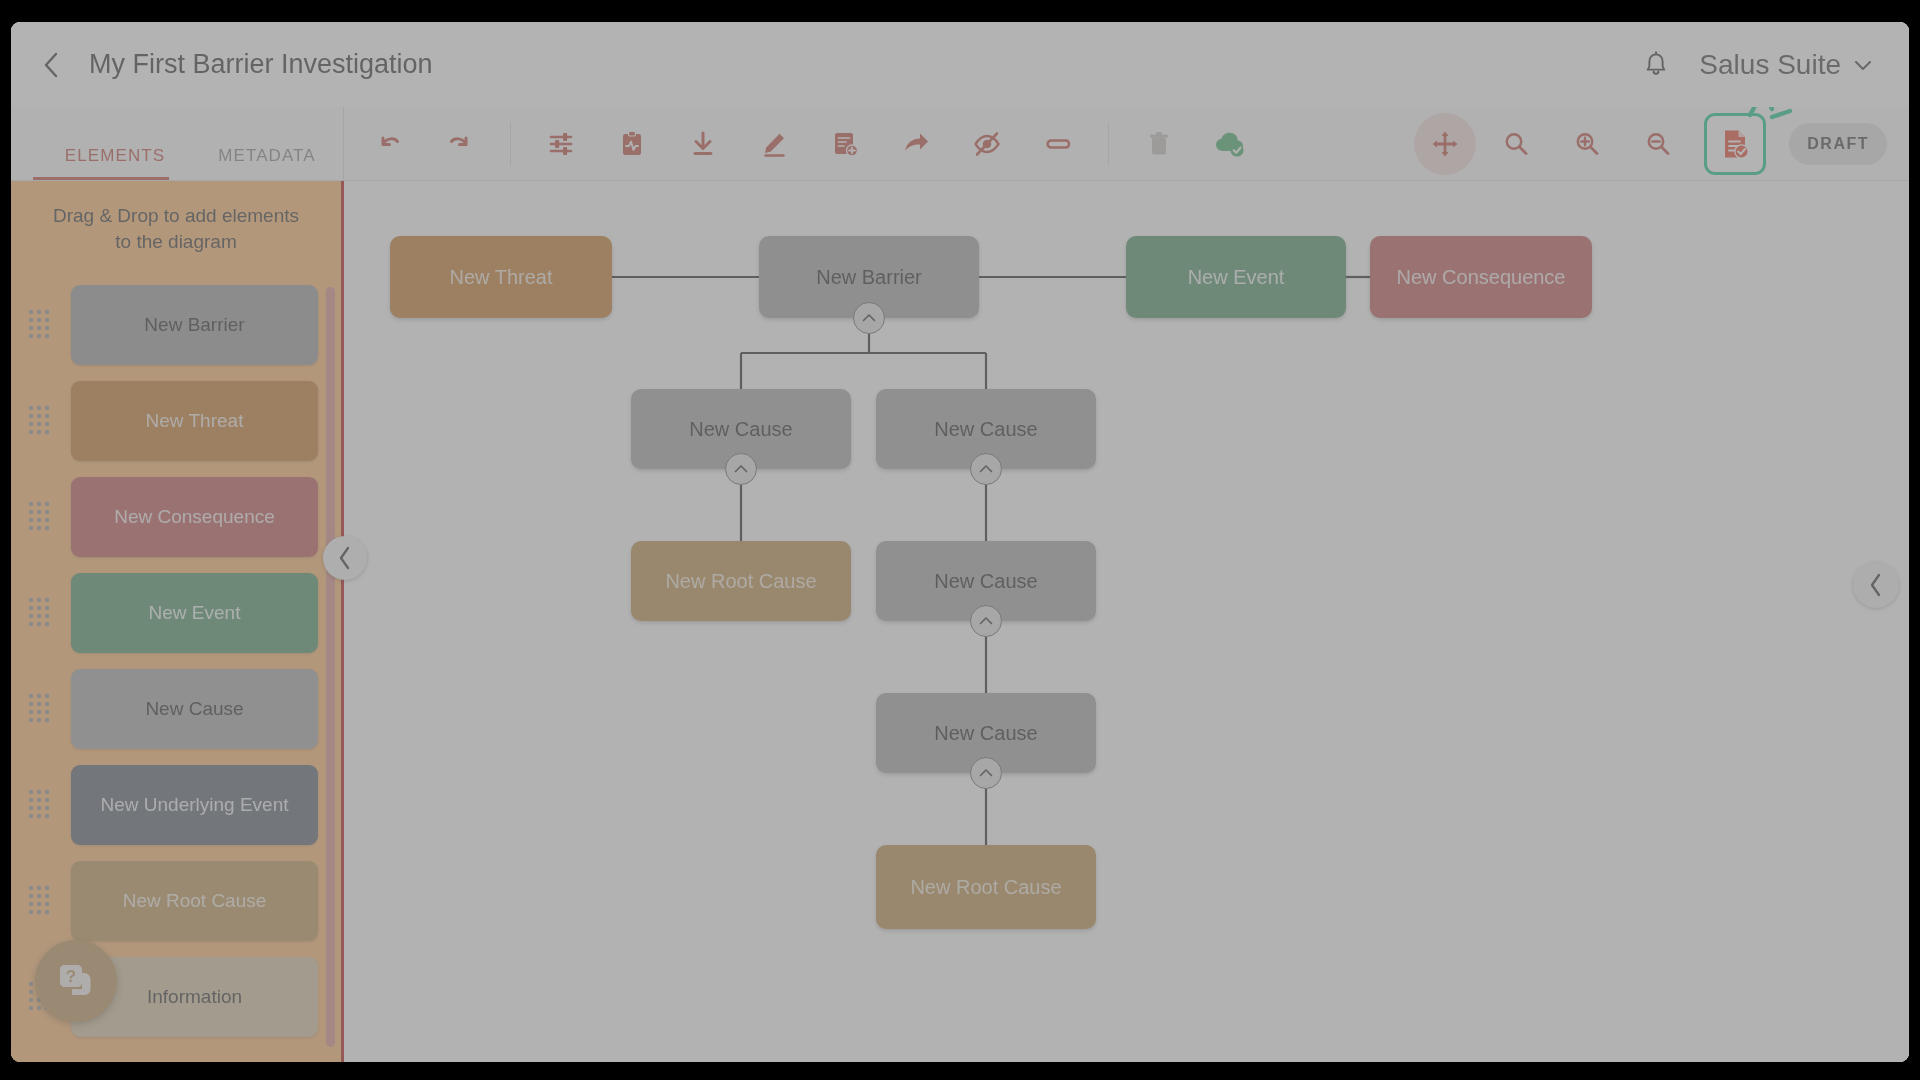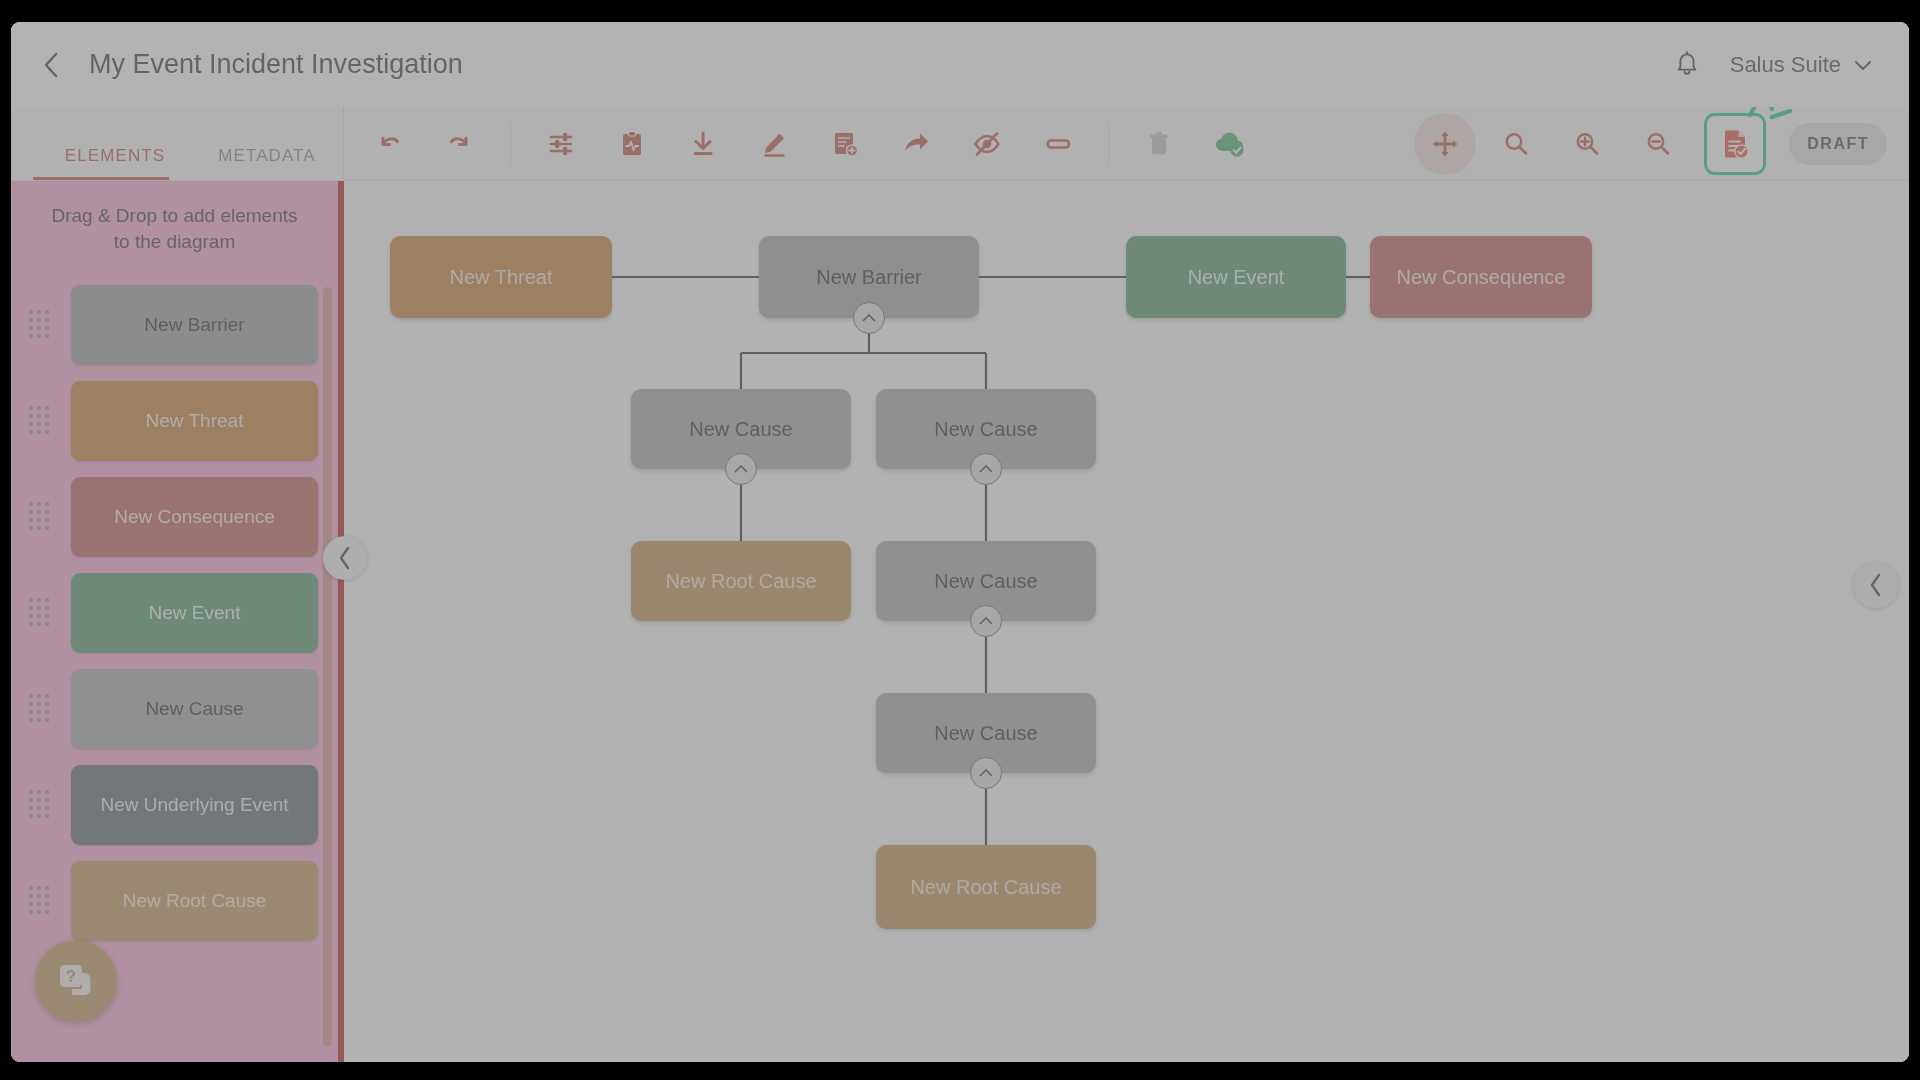--- a/index.html
+++ b/index.html
@@ -56,21 +56,21 @@
   }
   #bell-button {
     width: 46px; height: 46px; display: flex;
     align-items: center; justify-content: center; cursor: pointer;
     border-radius: 50%;
   }
   #user-menu {
     display: flex; align-items: center; gap: 12px;
     padding: 8px 10px 8px 14px; cursor: pointer; border-radius: 4px;
   }
-  #user-menu-label { font-size: 22px; color: #4a4a4a; white-space: nowrap; }
+  #user-menu-label { font-size: 28px; color: #4a4a4a; white-space: nowrap; }
 
   
   #toolbar-row {
     position: absolute; left: 0; top: 85px;
     width: 1898px; height: 74px;
     background: #fafafa;
     border-bottom: 1px solid #e3e3e3;
     display: flex; align-items: stretch;
     z-index: 4;
   }
@@ -128,22 +128,22 @@
   }
   #validate-sparkle {
     position: absolute; left: 40px; top: -26px;
     width: 52px; height: 42px; z-index: 3; pointer-events: none;
   }
 
   
   #sidebar {
     position: absolute; left: 0; top: 159px;
     width: 333px; height: 881px;
-    background: #f9a8d4;
-    border-right: 6px solid #b91c1c;
+    background: #fdba74;
+    border-right: 3px solid #b91c1c;
     z-index: 3;
   }
   #sidebar-hint {
     text-align: center; font-size: 19px; color: #3c3c3c;
     padding: 22px 34px 10px 34px; line-height: 1.35;
   }
   #sidebar-list {
     position: absolute; left: 0; top: 96px;
     width: 333px; height: 785px;
     overflow: hidden;
@@ -232,21 +232,21 @@
 
 <div id="device-frame">
   <div id="app-window">
 
     <div id="header">
       <div id="back-button">
         <svg width="22" height="30" viewBox="0 0 22 30">
           <polyline points="16,4 6,15 16,26" fill="none" stroke="#3a3a3a" stroke-width="2.4" stroke-linecap="round" stroke-linejoin="round"></polyline>
         </svg>
       </div>
-      <div id="doc-title">My Event Incident Investigation</div>
+      <div id="doc-title">My First Barrier Investigation</div>
 
       <div id="header-right">
         <div id="bell-button">
           <svg width="26" height="28" viewBox="0 0 26 28">
             <path d="M13 3.4c-3.9 0-6.6 3.0-6.6 6.8v4.4c0 1.6-.7 3.0-1.8 4.0h16.8c-1.1-1.0-1.8-2.4-1.8-4.0V10.2c0-3.8-2.7-6.8-6.6-6.8z" fill="none" stroke="#3a3a3a" stroke-width="1.9" stroke-linejoin="round"></path>
             <path d="M13 1.2v2.2" stroke="#3a3a3a" stroke-width="1.9" stroke-linecap="round"></path>
             <path d="M10.6 20.4c0 1.3 1.1 2.3 2.4 2.3s2.4-1.0 2.4-2.3" fill="none" stroke="#3a3a3a" stroke-width="1.9" stroke-linecap="round"></path>
           </svg>
         </div>
         <div id="user-menu">
@@ -554,20 +554,37 @@
               <i></i>
               <i></i>
               <i></i>
               <i></i>
               <i></i>
               <i></i>
               <i></i>
               <i></i>
             </div>
             <div class="element-card" style="background: rgb(192, 154, 91); color: rgb(243, 236, 224);">New Root Cause</div>
+          </div>
+          <div class="element-row">
+            <div class="drag-handle">
+              <i></i>
+              <i></i>
+              <i></i>
+              <i></i>
+              <i></i>
+              <i></i>
+              <i></i>
+              <i></i>
+              <i></i>
+              <i></i>
+              <i></i>
+              <i></i>
+            </div>
+            <div class="element-card" style="background: rgb(214, 195, 160); color: rgb(58, 58, 58);">Information</div>
           </div>
         </div>
       <div id="sidebar-scrollbar"></div>
     </div>
 
     <div id="sidebar-collapse">
       <svg width="18" height="26" viewBox="0 0 18 26">
         <polyline points="12,3 5,13 12,23" fill="none" stroke="#3a3a3a" stroke-width="2.3" stroke-linecap="round" stroke-linejoin="round"></polyline>
       </svg>
     </div>

